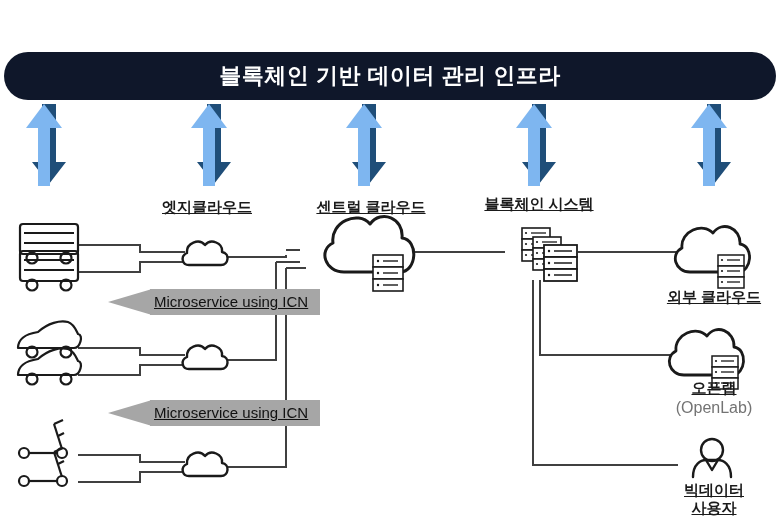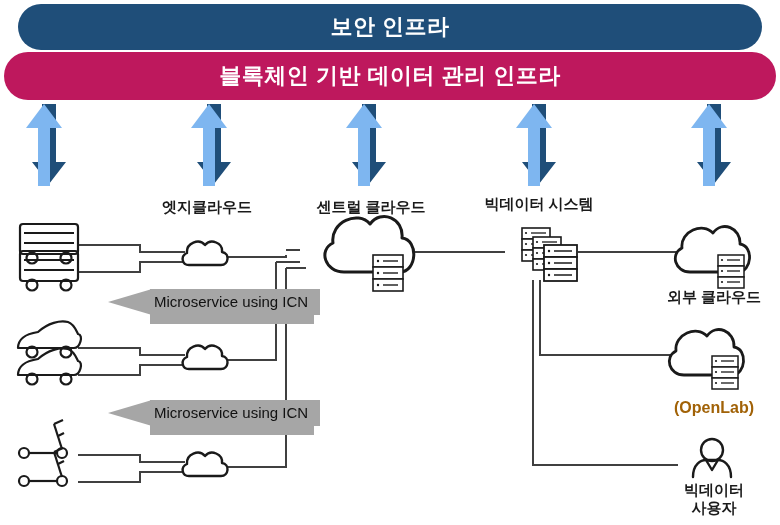--- a/index.html
+++ b/index.html
@@ -18,56 +18,53 @@
     color:#ffffff;font-weight:bold;letter-spacing:.5px;
     white-space:nowrap;
   }
   .bar-dark{
     left:18px;top:4px;width:744px;height:46px;
     background:#1F4E79;border-radius:26px;
     font-size:22px;
   }
   .bar-light{
     left:4px;top:52px;width:772px;height:48px;
-    background:#be185d;border-radius:26px;
+    background:#0f172a;border-radius:26px;
     font-size:22px;
   }
 
   
   .arrowgrp{position:absolute;top:104px;width:64px;height:82px;}
   .arrowgrp svg{display:block;}
 
   
   .lbl{
     position:absolute;font-weight:bold;color:#1a1a1a;
     white-space:nowrap;text-align:center;line-height:1.15;
   }
-  .lbl.n{font-weight:bold;font-size:15px;}
+  .lbl.n{font-weight:bold;font-size:15px;text-decoration:underline;}
   .lbl.mono{font-weight:normal;}
 
   
   #wires{position:absolute;left:0;top:0;width:780px;height:525px;}
 
   
   .msband{position:absolute;height:26px;}
   .msband .txt{
-    position:absolute;left:42px;top:0;height:35px;line-height:26px;
+    position:absolute;left:42px;top:0;height:26px;line-height:26px;
     background:#A6A6A6;color:#111111;
-    font-size:15px;padding:0 6px 0 4px;white-space:nowrap;
+    font-size:15px;padding:0 6px 0 4px;white-space:nowrap;text-decoration:underline;
   }
   .msband svg{position:absolute;left:0;top:0;}
 </style>
 </head>
 <body>
 
 <div id="stage">
 
-  <div class="bar bar-dark">
-    <span>보안 인프라</span>
-  </div>
   <div class="bar bar-light">
     <span>블록체인 기반 데이터 관리 인프라</span>
   </div>
 
   <div class="arrowgrp" style="left:16px;">
     <svg width="64" height="82" viewBox="0 0 64 82">
       <path d="M40 0 L40 58 L50 58 L33 80 L16 58 L26 58 L26 0 Z" fill="#1F4E79"></path>
       <path d="M22 82 L22 24 L10 24 L28 0 L46 24 L34 24 L34 82 Z" fill="#7EB6F0"></path>
     </svg>
   </div>
@@ -298,25 +295,26 @@
       <circle cx="712" cy="450" r="11"></circle>
       <path d="M693 477 C693 464 701 460 706 460 L718 460 C723 460 731 464 731 477" stroke-linecap="round"></path>
       <path d="M706 460 L712 470 L718 460" stroke-linejoin="round"></path>
     </g>
   </svg>
 
   <div class="lbl n" style="left:152px;top:198px;width:110px;">엣지클라우드</div>
 
   <div class="lbl n" style="left:306px;top:198px;width:130px;">센트럴 클라우드</div>
 
-  <div class="lbl n" style="left:466px;top:195px;width:146px;">빅데이터 시스템</div>
+  <div class="lbl n" style="left:466px;top:195px;width:146px;">블록체인 시스템</div>
 
   <div class="lbl n" style="left:652px;top:288px;width:124px;">외부 클라우드</div>
 
-  <div class="lbl mono" style="left:652px;top:399px;width:124px;font-size:16px;color:#a16207;font-weight:bold;">(OpenLab)</div>
+  <div class="lbl n" style="left:652px;top:379px;width:124px;">오픈랩</div>
+  <div class="lbl mono" style="left:652px;top:399px;width:124px;font-size:16px;color:#737373;">(OpenLab)</div>
 
   <div class="lbl n" style="left:652px;top:499px;width:124px;">사용자</div>
   <div class="lbl n" style="left:652px;top:481px;width:124px;">빅데이터</div>
 
   <div class="msband" style="left:108px;top:289px;width:212px;">
     <svg width="212" height="26" viewBox="0 0 212 26">
       <path d="M44 0 L212 0 L212 26 L44 26 L44 26 L0 13 Z" fill="#A6A6A6"></path>
     </svg>
     <span class="txt">Microservice using ICN</span>
   </div>

